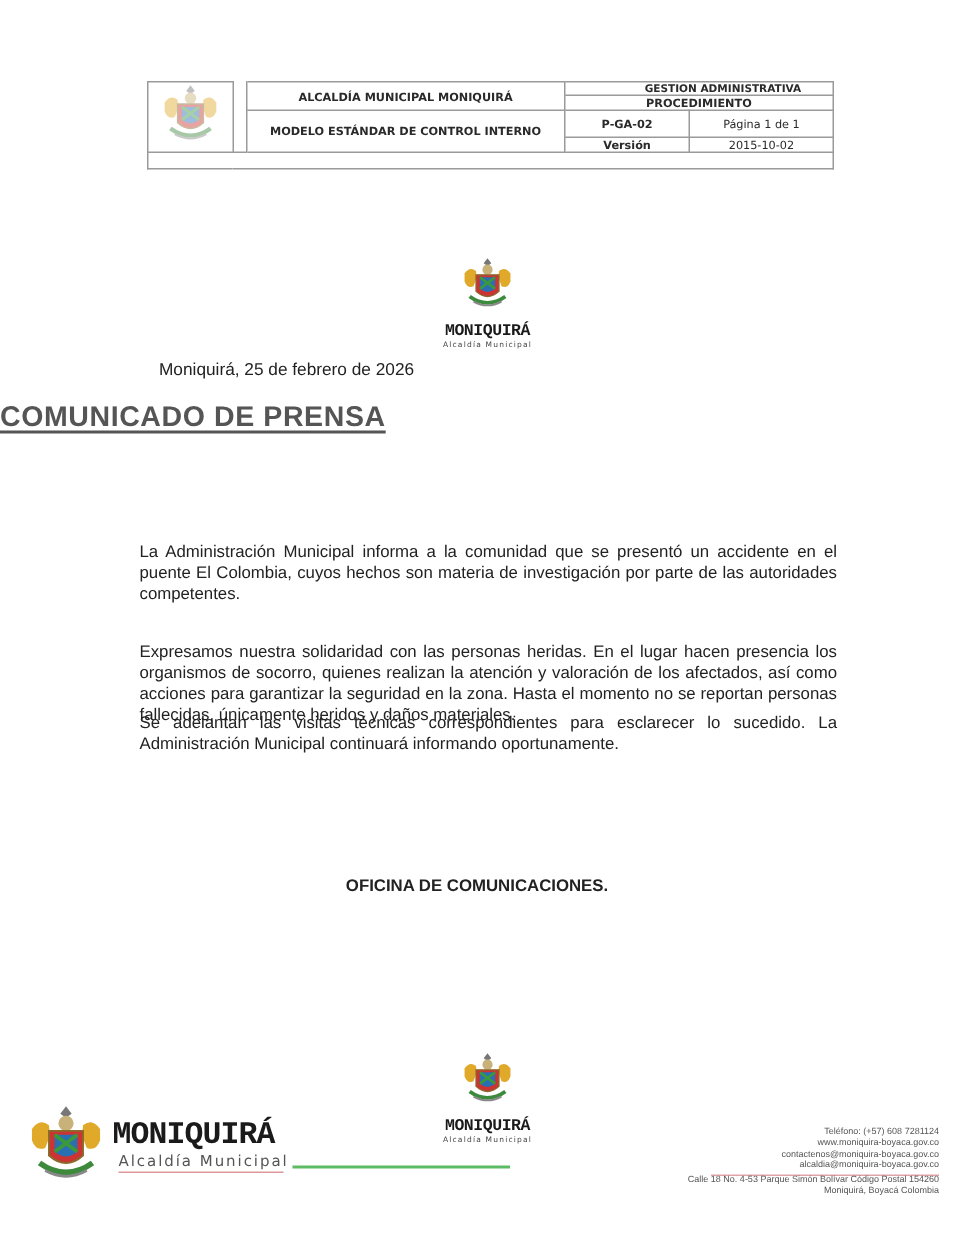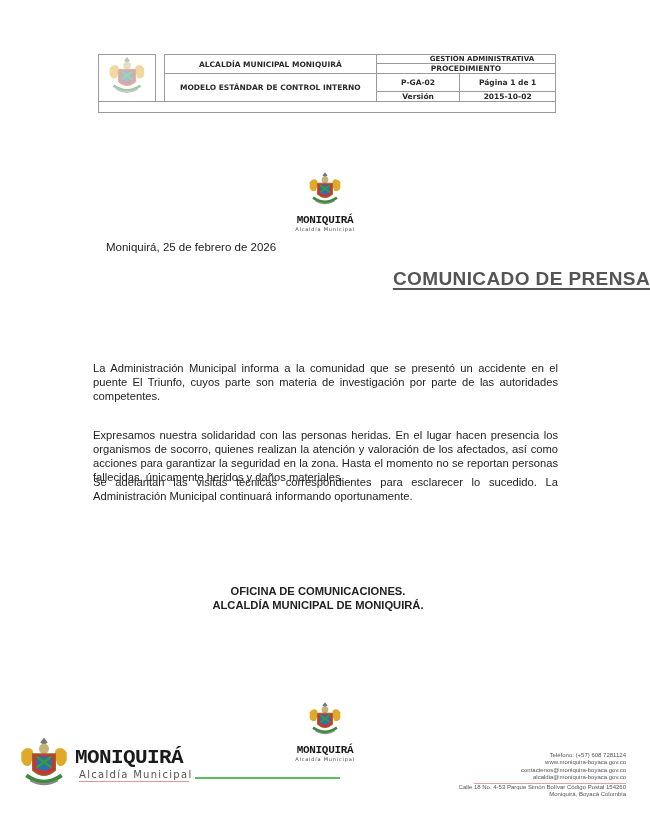--- a/index.html
+++ b/index.html
@@ -6,34 +6,34 @@
   body { width: 650px; height: 828px; position: relative; overflow: hidden; font-family: "Liberation Sans", sans-serif; color: #111; }
 
   
   .hdr { position: absolute; left: 98px; top: 54px; width: 458px; height: 56px; }
   .hdr table { border-collapse: collapse; width: 100%; height: 100%; font-family: "DejaVu Sans", sans-serif; }
   .hdr td { border: 1px solid #9a9a9a; padding: 0; text-align: center; font-size: 7.5px; font-weight: bold; color: #2a2a2a; }
   .hdr .logo-cell { width: 54px; }
   .hdr .gap { width: 8px; border-top: none; border-bottom: none; }
   .hdr .mid { width: 205px; }
   .hdr .right-a { width: 80px; margin-left: 24px; }
-  .hdr .right-b { width: 92px; font-weight: bold; }
+  .hdr .right-b { width: 92px; font-weight: normal; }
   .hdr .small { font-size: 7px; padding-left: 32px; }
   .hdr .bot td { height: 10px; }
 
   .crest-mini { width: 44px; height: 44px; margin: 0 auto; opacity: .45; }
 
   
   .logo-center { position: absolute; left: 288px; top: 170px; width: 74px; text-align: center; }
   .logo-center .crest { width: 34px; height: 40px; margin: 0 auto; }
   .brand { font-family: Liberation Mono, monospace; font-weight: bold; font-size: 11px; letter-spacing: -0.3px; color: #1a1a1a; line-height: 12px; }
   .brand-sub { font-family: "DejaVu Sans", sans-serif; font-size: 5px; color: #444; letter-spacing: 0.8px; line-height: 6px; text-align: center; }
 
   .date { position: absolute; left: 106px; top: 241px; font-size: 11.5px; color: #222; }
-  .title { position: absolute; left: 0; width: 650px; top: 268px; text-align: right; font-size: 19px; font-weight: bold; color: #555; text-decoration: underline; text-decoration-thickness: 1.5px; text-underline-offset: 3px; letter-spacing: 0.4px; }
+  .title { position: absolute; left: 0; width: 650px; top: 268px; text-align: left; font-size: 19px; font-weight: bold; color: #555; text-decoration: underline; text-decoration-thickness: 1.5px; text-underline-offset: 3px; letter-spacing: 0.4px; }
 
   .body { position: absolute; left: 93px; width: 465px; font-size: 11.2px; line-height: 14px; color: #222; text-align: justify; }
   .p1 { top: 361px; }
   .p2 { top: 428px; }
   .p3 { top: 475px; }
 
   .sign { position: absolute; left: 0; width: 636px; top: 584px; text-align: center; font-size: 11.2px; font-weight: bold; line-height: 14px; color: #222; }
 
   
   .foot-center { position: absolute; left: 288px; top: 700px; width: 74px; text-align: center; }
@@ -85,47 +85,46 @@
     <tr>
       <td colspan="2">PROCEDIMIENTO</td>
     </tr>
     <tr>
       <td class="mid" rowspan="2">MODELO ESTÁNDAR DE CONTROL INTERNO</td>
       <td class="right-a">P-GA-02</td>
       <td class="right-b">Página 1 de 1</td>
     </tr>
     <tr>
       <td class="right-a">Versión</td>
-      <td class="right-b" style="font-weight:bold">2015-10-02</td>
+      <td class="right-b" style="font-weight:normal">2015-10-02</td>
     </tr>
     <tr class="bot">
       <td colspan="5"></td>
     </tr>
   </tbody>
     </table>
 </div>
 
 <div class="logo-center">
   <svg class="crest">
       <use href="#crest"></use>
     </svg>
   <div class="brand">MONIQUIRÁ</div>
   <div class="brand-sub">Alcaldía Municipal</div>
 </div>
 
 <div class="date">Moniquirá, 25 de febrero de 2026</div>
 <div class="title">COMUNICADO DE PRENSA</div>
 
-<div class="body p1">La Administración Municipal informa a la comunidad que se presentó un accidente en el puente El Triunfo, cuyos parte son materia de investigación por parte de las autoridades competentes.</div>
+<div class="body p1">La Administración Municipal informa a la comunidad que se presentó un accidente en el puente El Colombia, cuyos hechos son materia de investigación por parte de las autoridades competentes.</div>
 <div class="body p2">Expresamos nuestra solidaridad con las personas heridas. En el lugar hacen presencia los organismos de socorro, quienes realizan la atención y valoración de los afectados, así como acciones para garantizar la seguridad en la zona. Hasta el momento no se reportan personas fallecidas, únicamente heridos y daños materiales.</div>
 <div class="body p3">Se adelantan las visitas técnicas correspondientes para esclarecer lo sucedido. La Administración Municipal continuará informando oportunamente.</div>
 
 <div class="sign">
   <div>OFICINA DE COMUNICACIONES.</div>
-  <div>ALCALDÍA MUNICIPAL DE MONIQUIRÁ.</div>
 </div>
 
 <div class="foot-center">
   <svg class="crest">
       <use href="#crest"></use>
     </svg>
   <div class="brand">MONIQUIRÁ</div>
   <div class="brand-sub">Alcaldía Municipal</div>
 </div>
 

